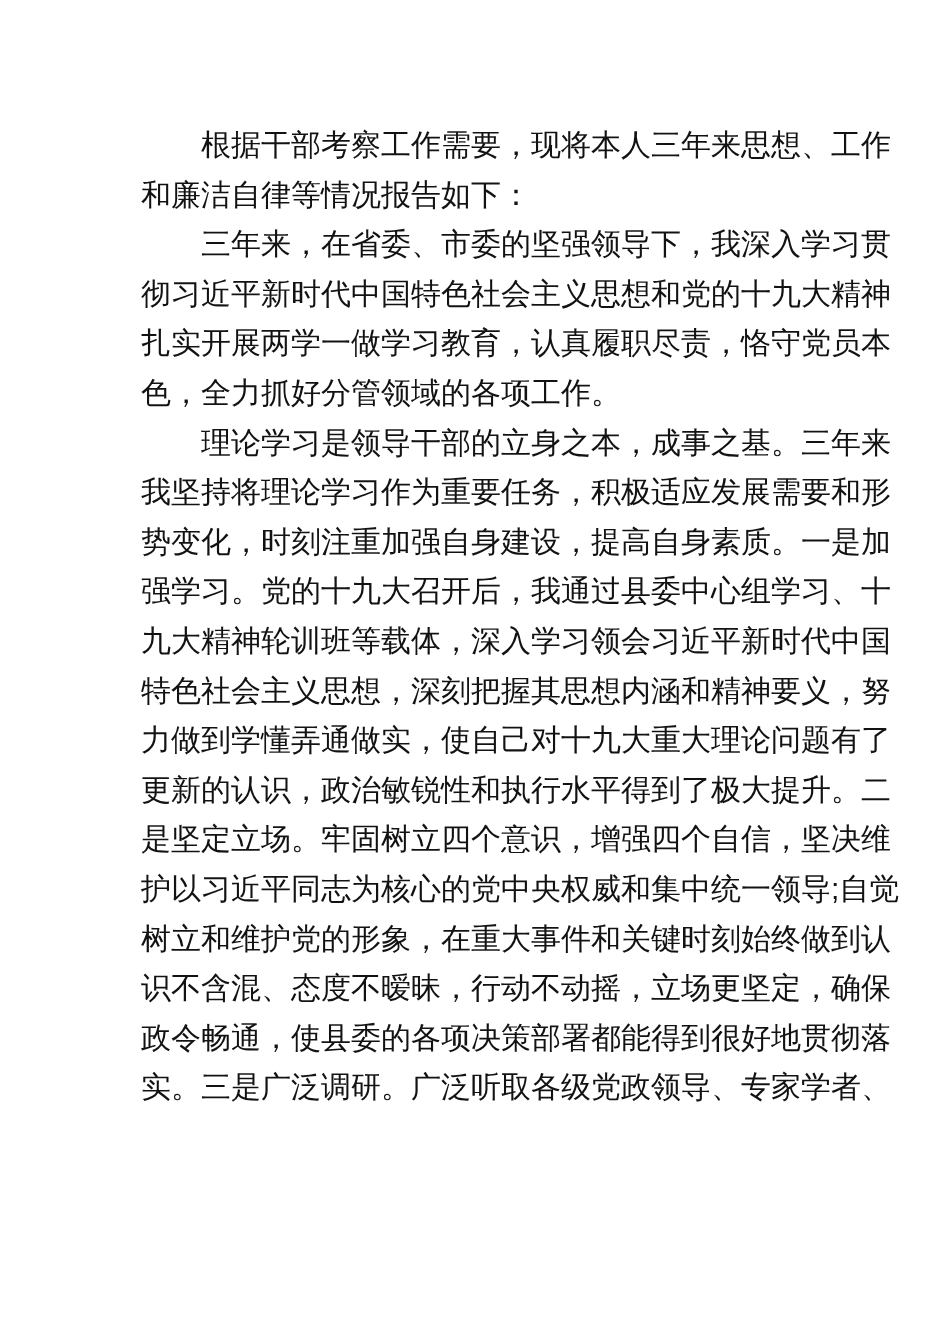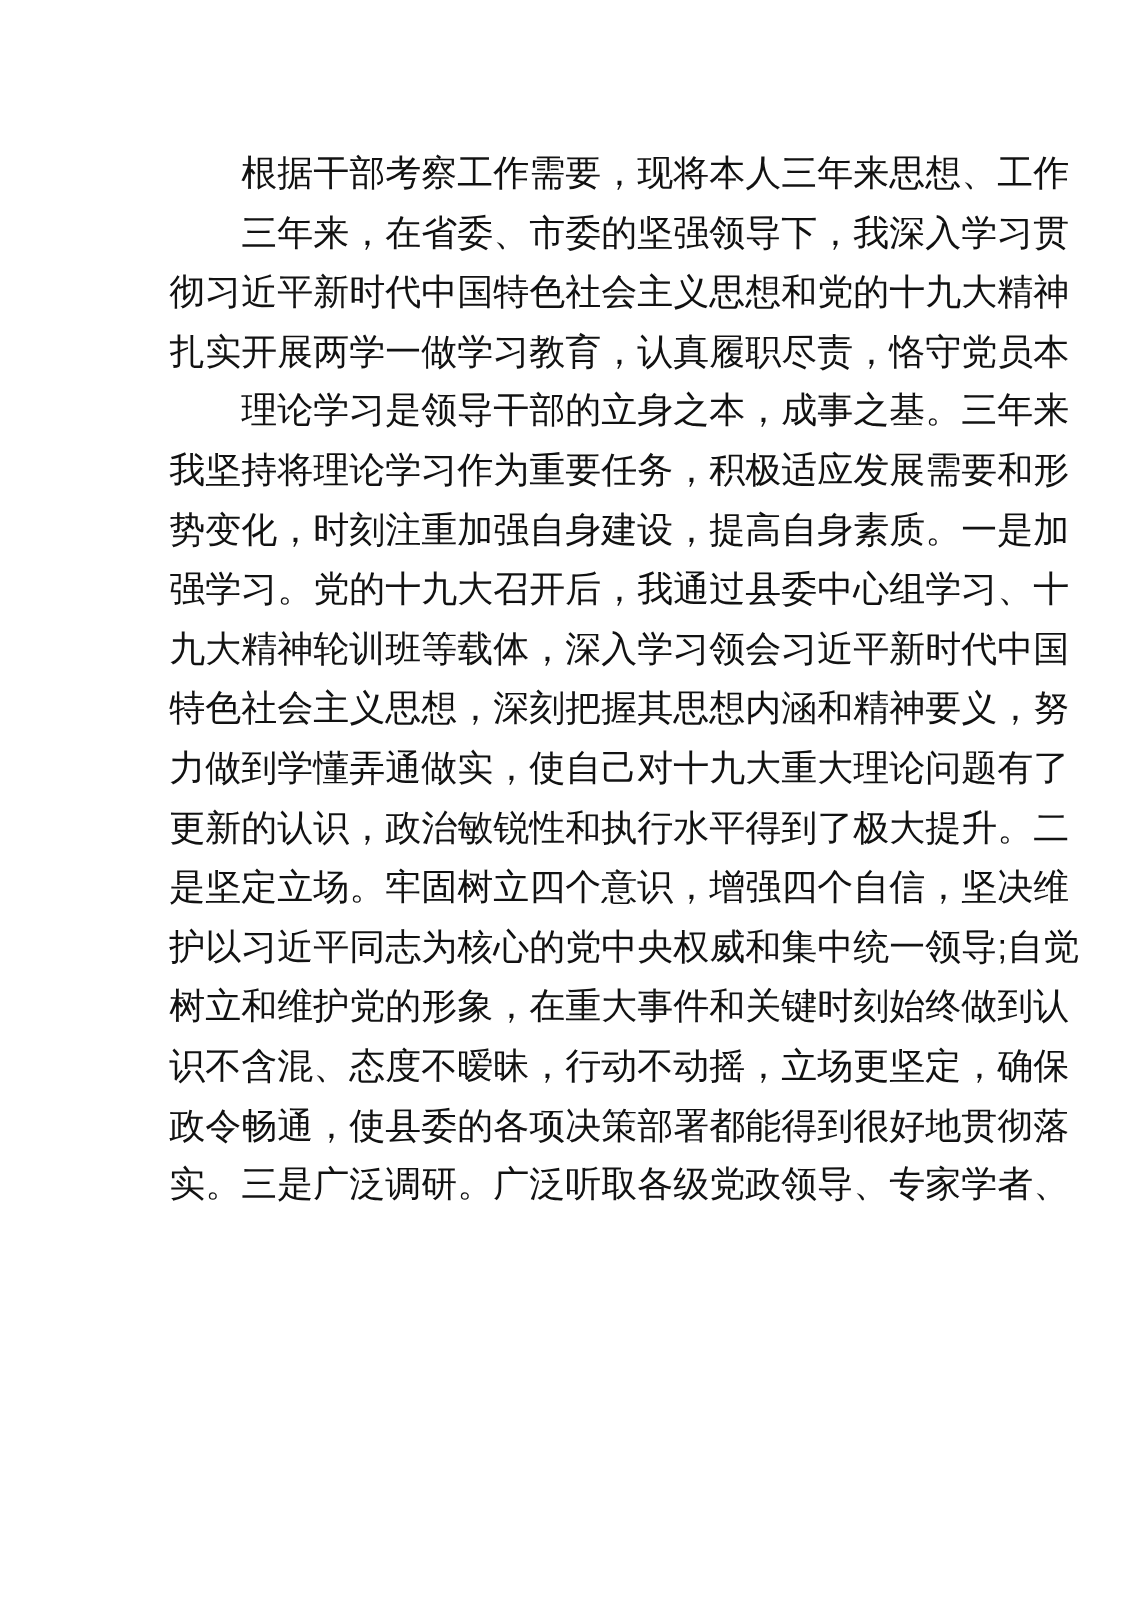--- a/index.html
+++ b/index.html
@@ -101,20 +101,21 @@
           <span>人</span>
           <span>三</span>
           <span>年</span>
           <span>来</span>
           <span>思</span>
           <span>想</span>
           <span>、</span>
           <span>工</span>
           <span>作</span>
         </div>
+        <div class="line last">和廉洁自律等情况报告如下：</div>
       </div>
       <div class="para">
         <div class="line just indent">
           <span>三</span>
           <span>年</span>
           <span>来</span>
           <span>，</span>
           <span>在</span>
           <span>省</span>
           <span>委</span>
@@ -182,20 +183,21 @@
           <span>职</span>
           <span>尽</span>
           <span>责</span>
           <span>，</span>
           <span>恪</span>
           <span>守</span>
           <span>党</span>
           <span>员</span>
           <span>本</span>
         </div>
+        <div class="line last">色，全力抓好分管领域的各项工作。</div>
       </div>
       <div class="para">
         <div class="line just indent">
           <span>理</span>
           <span>论</span>
           <span>学</span>
           <span>习</span>
           <span>是</span>
           <span>领</span>
           <span>导</span>

